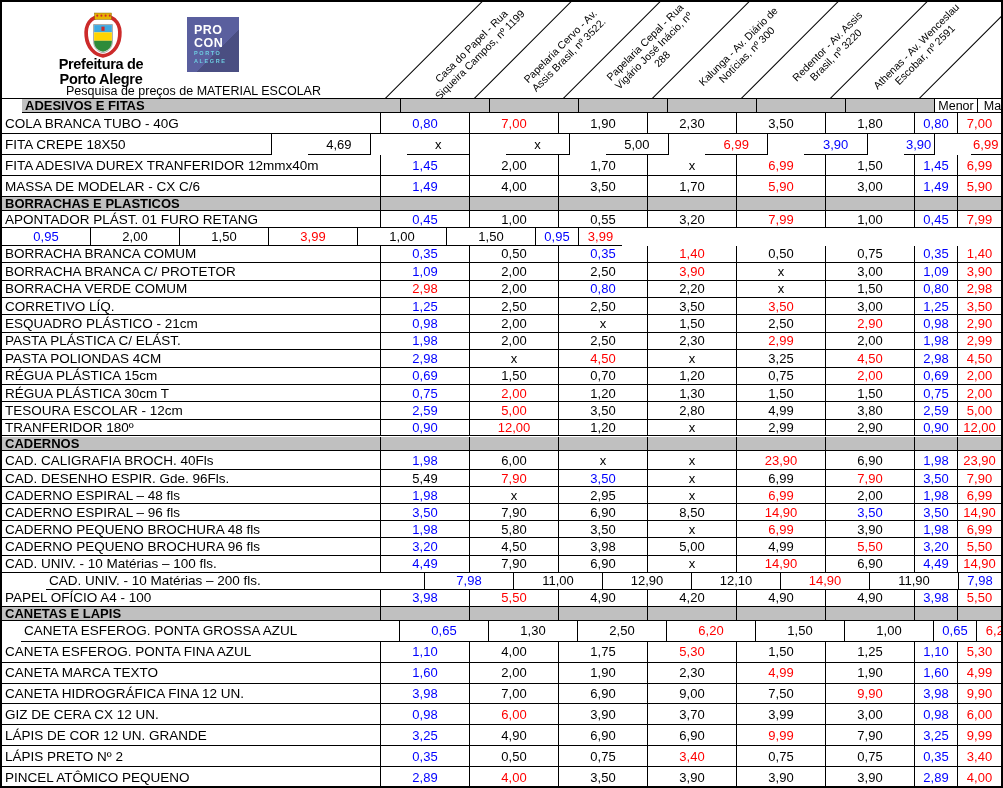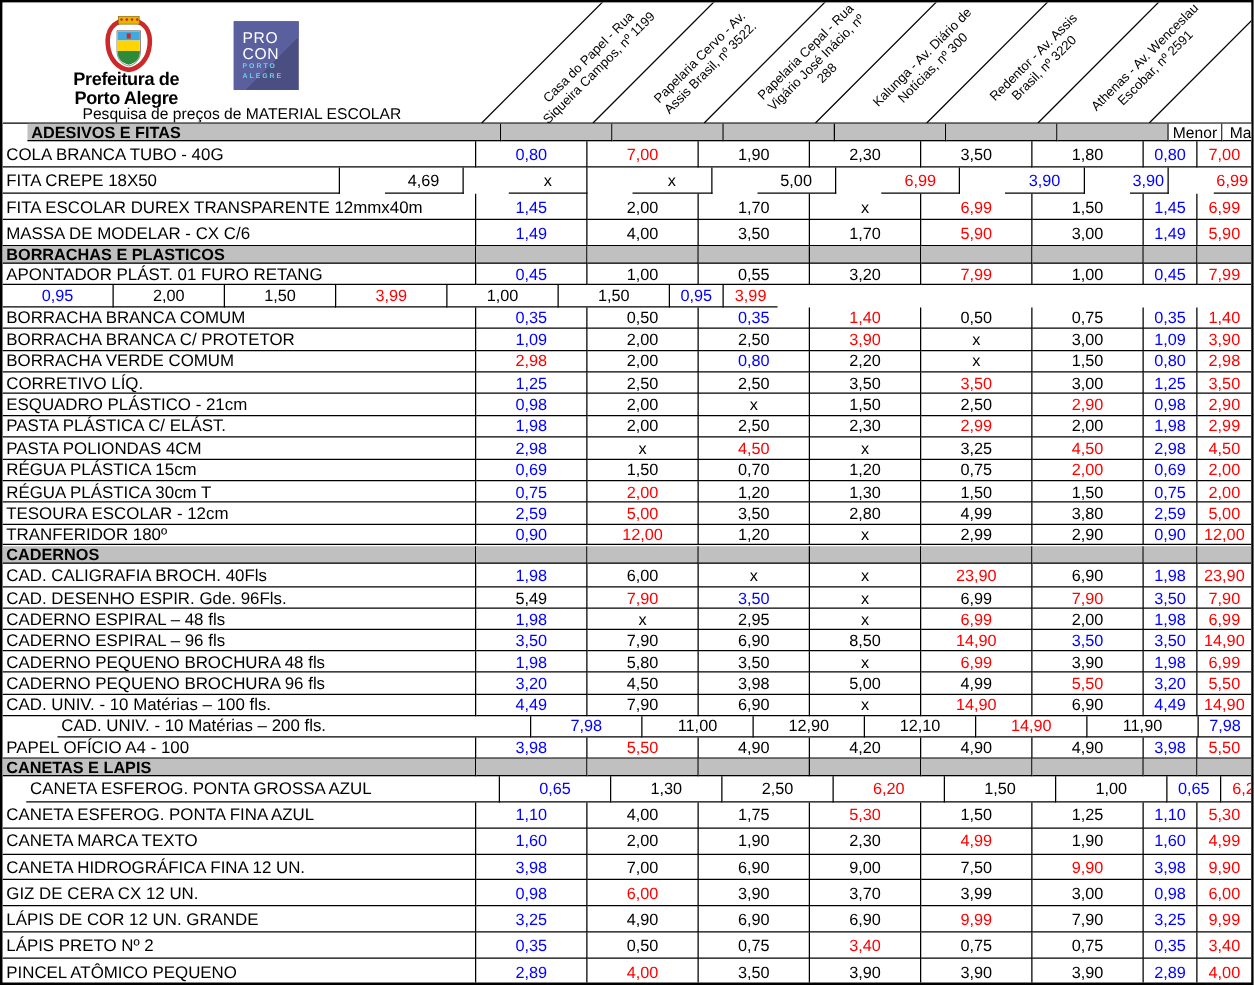--- a/index.html
+++ b/index.html
@@ -10,21 +10,21 @@
   }
   
   .report-header{position:absolute;left:0;top:0;width:999px;height:96px;border-bottom:1px solid #000;background:#fff;}
   .crest{position:absolute;left:80px;top:10px;width:42px;height:46px;}
   .pref-text{position:absolute;left:40px;top:55px;width:118px;text-align:center;
     font-weight:bold;font-size:14.5px;line-height:1.0;letter-spacing:-.3px;}
   .procon{position:absolute;left:185px;top:15px;width:52px;height:55px;
     display:flex;flex-direction:column;justify-content:center;align-items:flex-start;
     padding-left:7px;box-sizing:border-box;
     background:linear-gradient(135deg, var(--procon-bg) 60%, rgba(0,0,0,.18) 60.5%), var(--procon-bg);}
-  .procon .big{color:#fff;font-weight:normal;font-size:12.5px;line-height:1.0;letter-spacing:.5px;}
+  .procon .big{color:#fff;font-weight:bold;font-size:12.5px;line-height:1.0;letter-spacing:.5px;}
   .procon .small{color:var(--procon-accent);font-weight:bold;font-size:5.5px;letter-spacing:1.6px;line-height:1.25;margin-top:1px;}
   .subtitle{position:absolute;left:0;top:82px;width:383px;text-align:center;font-size:12.5px;}
   
   .diag{position:absolute;top:96px;width:139px;height:0;border-top:1px solid #000;
     transform-origin:0 0;transform:rotate(-45deg);}
   .store-label{position:absolute;top:26px;width:122px;height:46px;
     display:flex;align-items:center;justify-content:center;text-align:center;
     font-size:10.5px;line-height:1.12;transform:rotate(-45deg);}
   
   .tbody{position:absolute;left:0;top:97px;width:999px;}
@@ -123,21 +123,21 @@
         <div class="cell price-cell">4,69</div>
         <div class="cell price-cell">x</div>
         <div class="cell price-cell">x</div>
         <div class="cell price-cell">5,00</div>
         <div class="cell price-cell max">6,99</div>
         <div class="cell price-cell min">3,90</div>
         <div class="cell mm-cell min">3,90</div>
         <div class="cell mm-cell max last">6,99</div>
       </div>
       <div class="row" style="height: 21px;">
-        <div class="cell name-cell">FITA ESCOLAR DUREX TRANSPARENTE 12mmx40m</div>
+        <div class="cell name-cell">FITA ADESIVA DUREX TRANFERIDOR 12mmx40m</div>
         <div class="cell price-cell min">1,45</div>
         <div class="cell price-cell">2,00</div>
         <div class="cell price-cell">1,70</div>
         <div class="cell price-cell">x</div>
         <div class="cell price-cell max">6,99</div>
         <div class="cell price-cell">1,50</div>
         <div class="cell mm-cell min">1,45</div>
         <div class="cell mm-cell max last">6,99</div>
       </div>
       <div class="row" style="height: 21px;">

